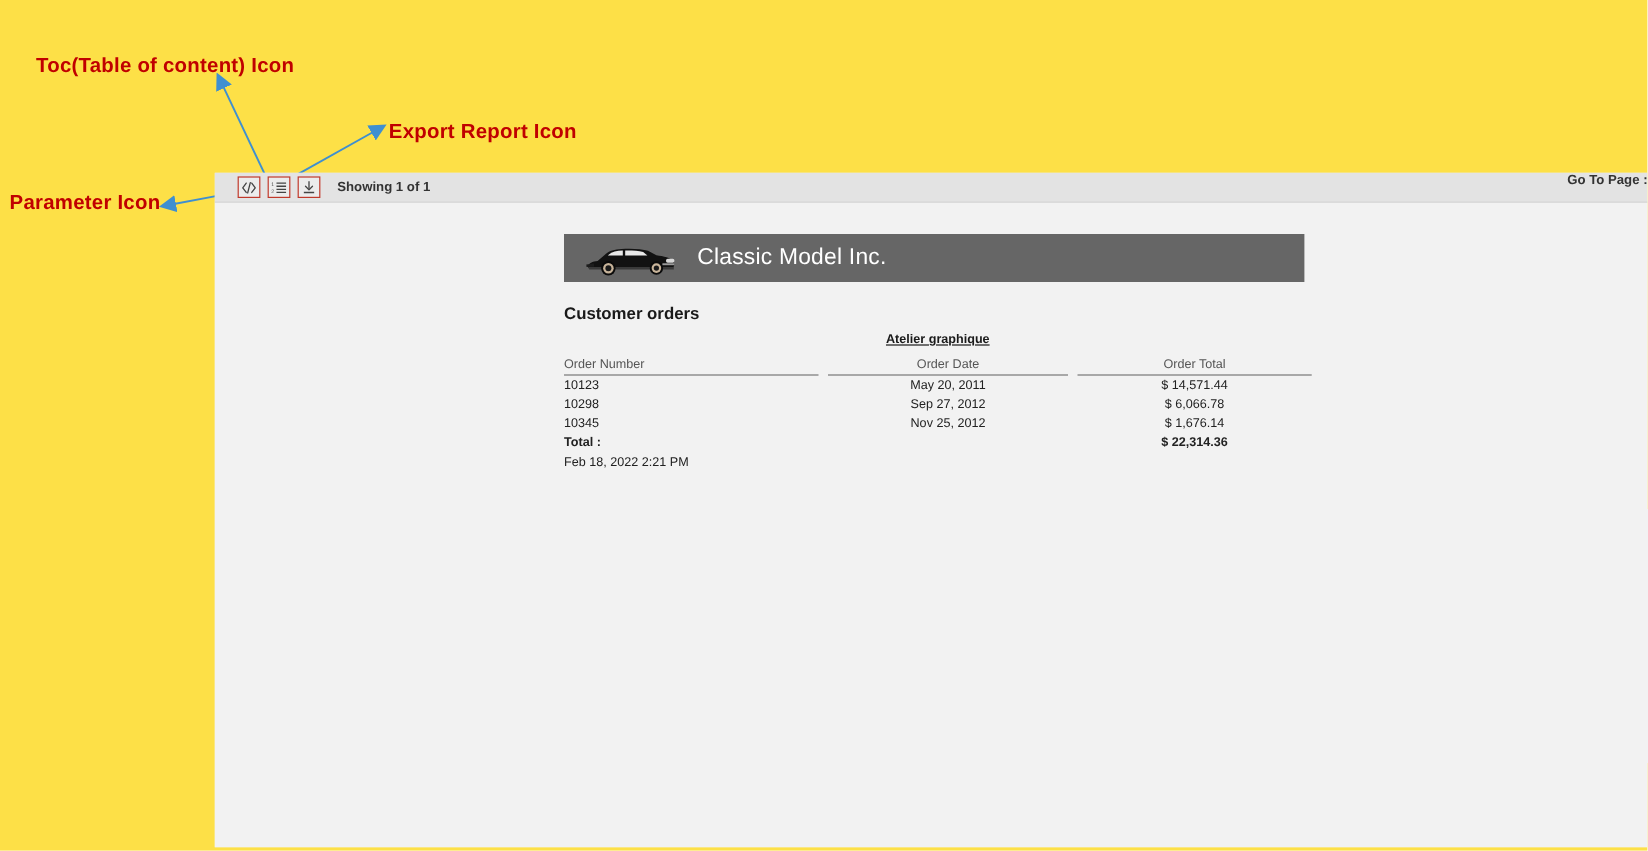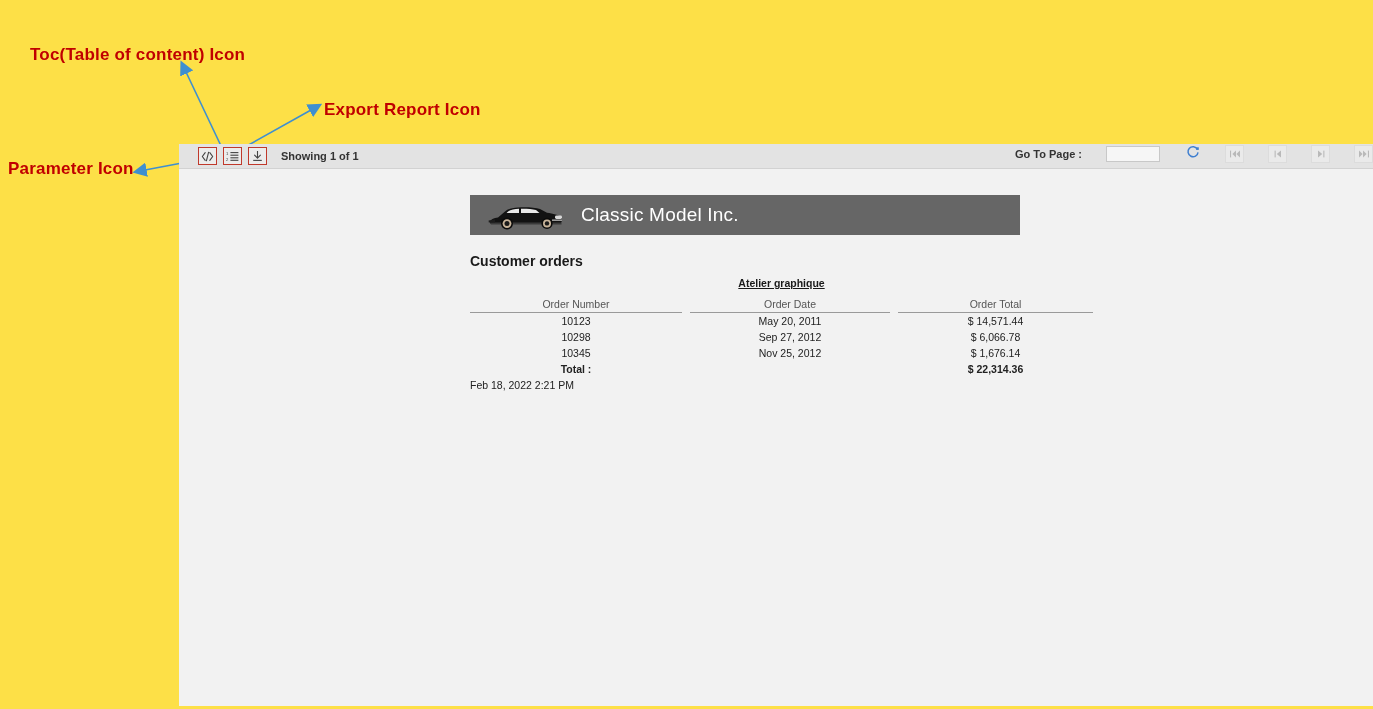--- a/index.html
+++ b/index.html
@@ -80,20 +80,21 @@
   }
   .tb-right {
     position: absolute;
     right: 0px;
     top: 0;
     height: 20px;
     display: flex;
     align-items: center;
     gap: 24px;
     padding-right: 0px;
+    flex-direction: column;
   }
   .gotopage-label {
     font-size: 11px;
     font-weight: bold;
     color: #333333;
     white-space: nowrap;
   }
   .page-input {
     width: 54px;
     height: 16px;
@@ -134,21 +135,21 @@
     position: absolute;
     left: 291px;   
     top: 26px;     
     width: 625px;
   }
   #banner {
     height: 40px;
     background: #666666;
     display: flex;
     align-items: center;
-    width: 550px;
+    width: 617px;
   }
   #car-logo {
     width: 80px;
     height: 34px;
     margin-left: 15px;
     flex: 0 0 auto;
   }
   #company-name {
     color: #ffffff;
     font-size: 19px;
@@ -186,21 +187,21 @@
     color: #555555;
     padding: 0 0 2px 0;
     font-size: 10.5px;
   }
   table#orders thead th { border-bottom: 1px solid #9a9a9a; }
   table#orders thead th.sp { border-bottom: none; width: 10px; }
   table#orders td {
     padding: 2px 0 1px 0;
     line-height: 13px;
   }
-  .col-num  { text-align: center; }
+  .col-num  { text-align: left; }
   .col-date { text-align: center; }
   .col-tot  { text-align: center; }
   tr.total-row td { font-weight: bold; padding-top: 2px; }
   #report-timestamp {
     font-size: 10.5px;
     color: #222222;
     margin-top: 2px;
     width: 623px;
   }
 </style>

